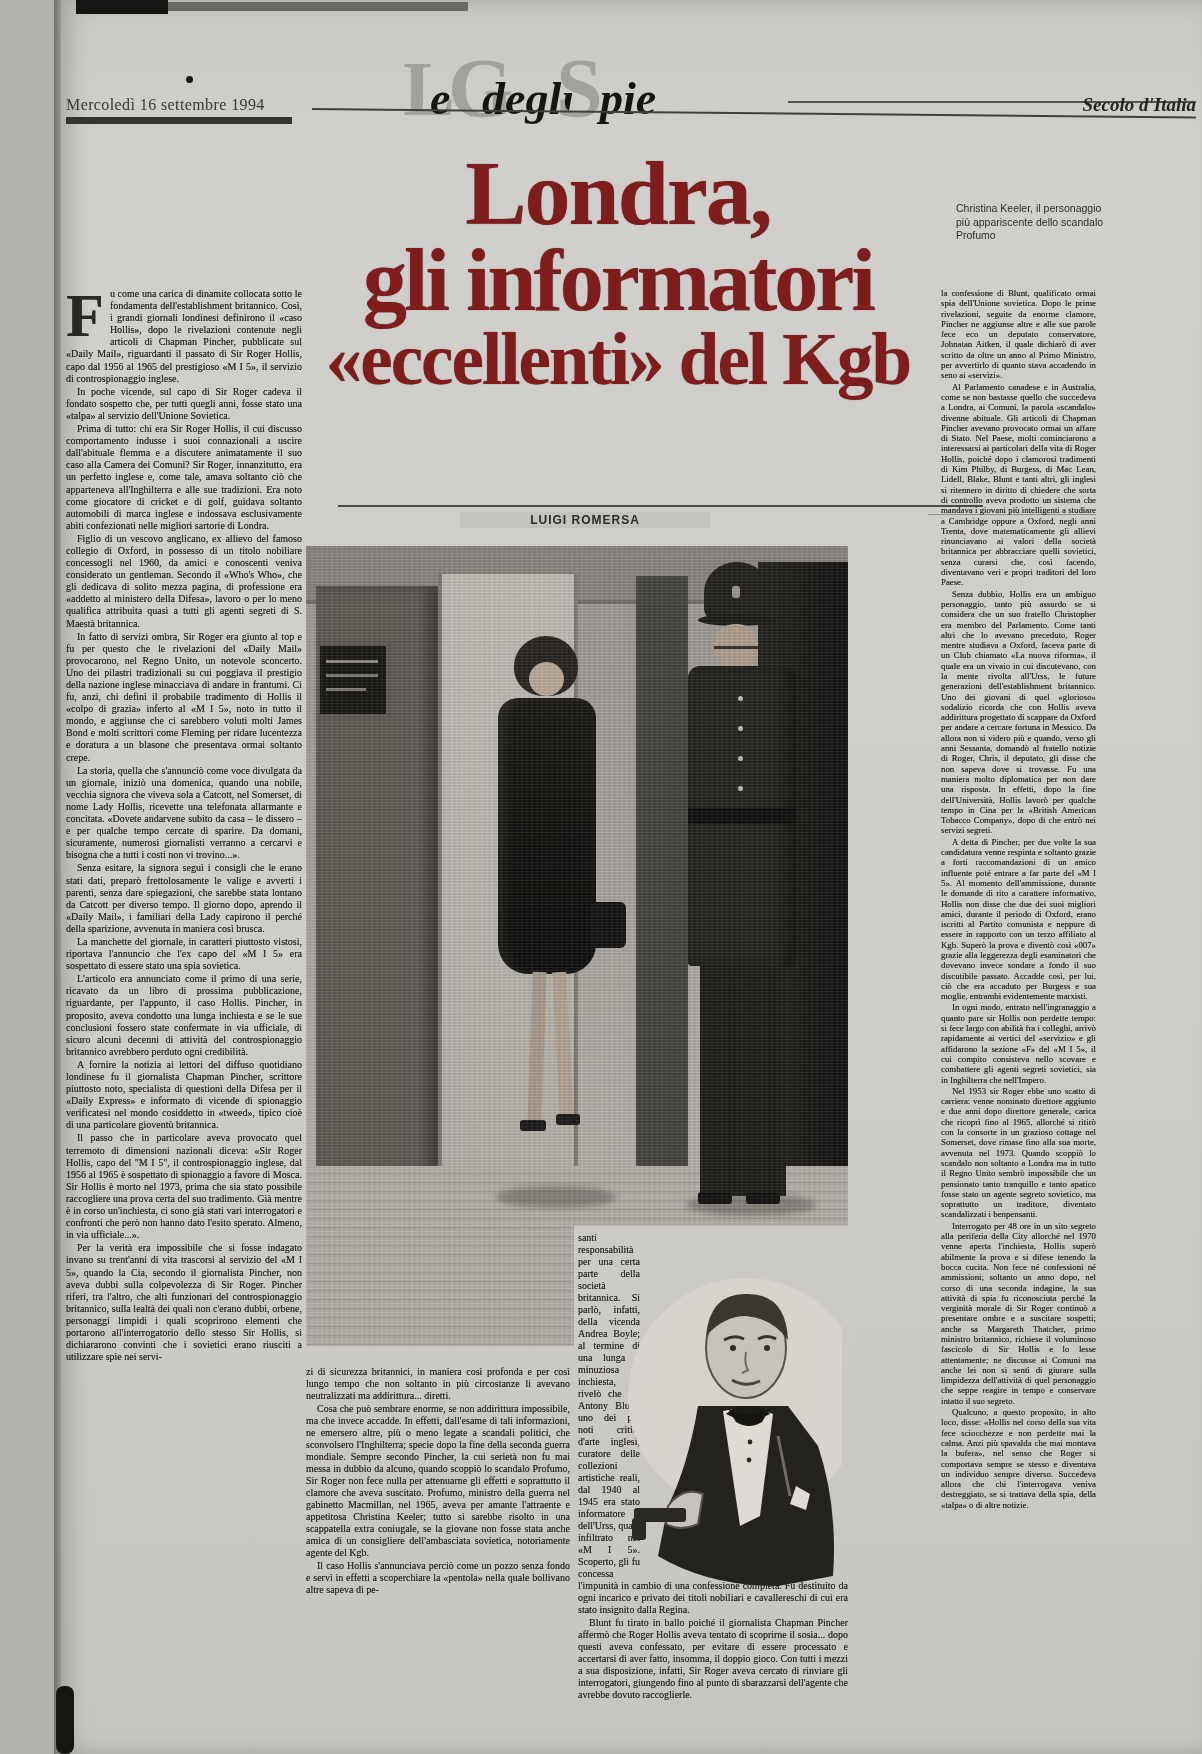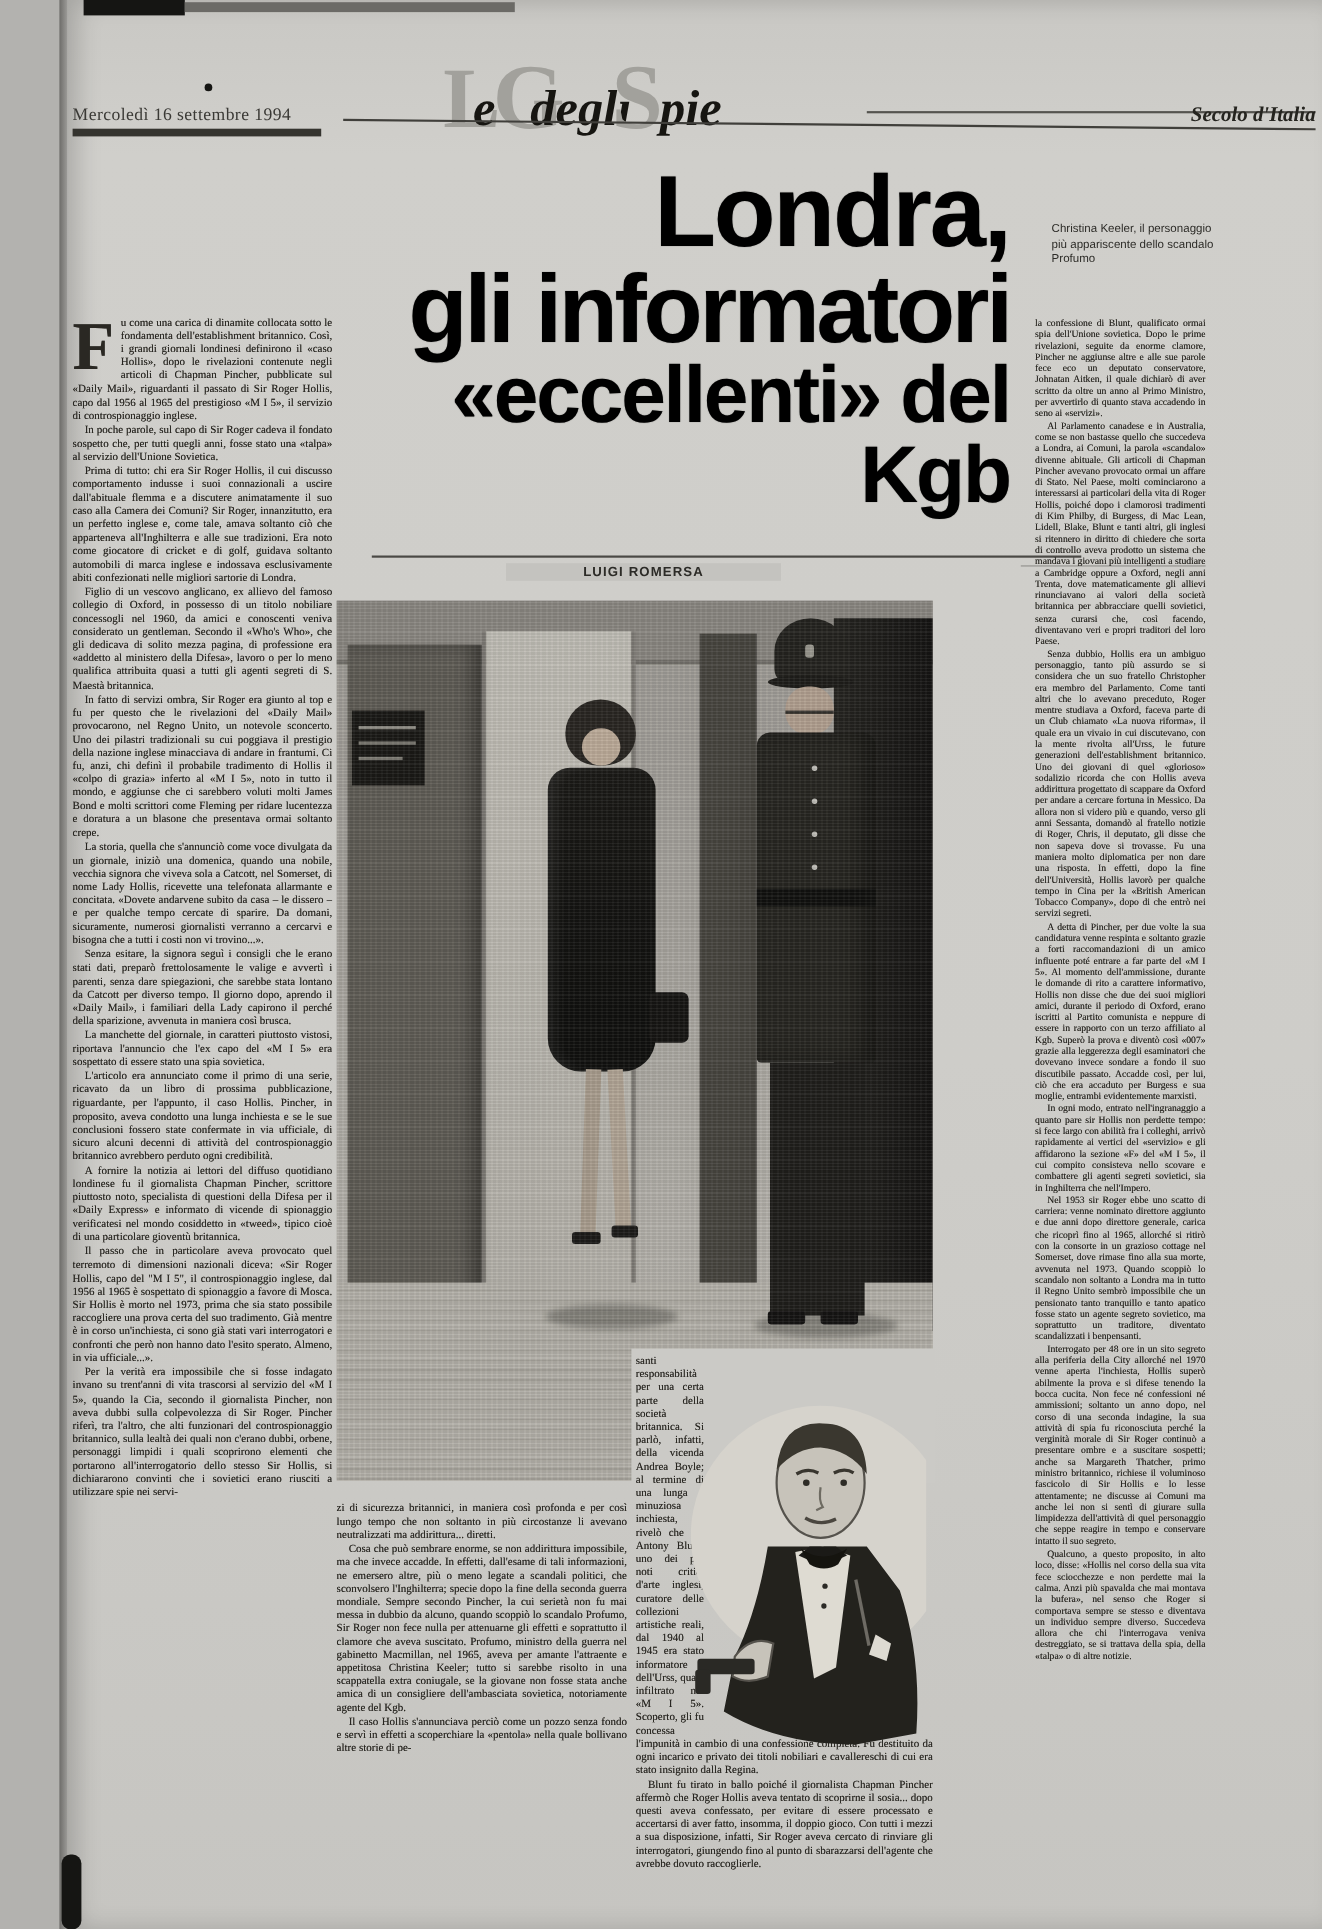--- a/index.html
+++ b/index.html
@@ -18,22 +18,22 @@
   .masthead{position:absolute;left:1020px;top:94px;width:176px;text-align:right;
         font-size:19px;font-weight:bold;font-style:italic;color:#25241f;}
   .mast-rule{position:absolute;left:788px;top:101px;width:408px;height:2px;background:#55544f;}
   .banner{position:absolute;left:0;top:0;}
   .banner .cap{position:absolute;font-weight:bold;color:#a2a19c;font-family:"Liberation Serif",serif;}
   .banner .itw{position:absolute;font-weight:bold;font-style:italic;color:#161511;
         font-size:46px;font-family:"Liberation Serif",serif;}
   .banner-rule{position:absolute;left:312px;top:108px;width:884px;height:2px;background:#403f3b;
         transform:rotate(.55deg);transform-origin:left center;}
   
-  .headline{position:absolute;left:318px;top:148px;width:600px;text-align:right;color:#000000;
-        font-family:Liberation Sans, sans-serif;font-weight:bold;line-height:.98;
+  .headline{position:absolute;left:318px;top:148px;width:600px;text-align:center;color:#7f1d1d;
+        font-family:Liberation Serif, serif;font-weight:bold;line-height:.98;
         text-shadow:0 0 1px rgba(30,30,28,.55);}
   .hl1{font-size:92px;letter-spacing:-2px;}
   .hl2{font-size:88px;letter-spacing:-3px;}
   .hl3{font-size:73px;letter-spacing:-2px;}
   .byline-rule{position:absolute;left:338px;top:505px;width:645px;height:2px;background:#4a4945;}
   .byline{position:absolute;left:460px;top:512px;width:250px;text-align:center;
         font-family:"Liberation Sans",sans-serif;font-weight:bold;font-size:12px;
         letter-spacing:1px;color:#2c2b27;background:#c4c3bf;padding:1px 0;}
   .caption{position:absolute;left:956px;top:202px;width:150px;
         font-family:"Liberation Sans",sans-serif;font-weight:normal;font-size:10.5px;
@@ -134,21 +134,21 @@
   <div style="left:394px;top:420px;width:86px;height:230px;background:#1c1b18;"></div>
   <div style="left:392px;top:646px;width:34px;height:12px;background:#121110;border-radius:3px;"></div>
   <div style="left:440px;top:646px;width:34px;height:12px;background:#121110;border-radius:3px;"></div>
   <div class="grain"></div>
 </div>
 
 <div style="position:absolute;left:574px;top:1226px;width:276px;height:122px;background:#cbcac6;"></div>
 
 <div class="col left-col">
   <p><span class="dropcap">F</span><span>u come una carica di dinamite collocata sotto le fondamenta dell'establishment britannico. Così, i grandi giornali londinesi definirono il «caso Hollis», dopo le rivelazioni contenute negli articoli di Chapman Pincher, pubblicate sul «Daily Mail», riguardanti il passato di Sir Roger Hollis, capo dal 1956 al 1965 del prestigioso «M I 5», il servizio di controspionaggio inglese.</span></p>
-  <p>In poche parole, sul capo di Sir Roger cadeva il fondato sospetto che, per tutti quegli anni, fosse stato una «talpa» al servizio dell'Unione Sovietica.</p>
+  <p>In poche vicende, sul capo di Sir Roger cadeva il fondato sospetto che, per tutti quegli anni, fosse stato una «talpa» al servizio dell'Unione Sovietica.</p>
   <p>Prima di tutto: chi era Sir Roger Hollis, il cui discusso comportamento indusse i suoi connazionali a uscire dall'abituale flemma e a discutere animatamente il suo caso alla Camera dei Comuni? Sir Roger, innanzitutto, era un perfetto inglese e, come tale, amava soltanto ciò che apparteneva all'Inghilterra e alle sue tradizioni. Era noto come giocatore di cricket e di golf, guidava soltanto automobili di marca inglese e indossava esclusivamente abiti confezionati nelle migliori sartorie di Londra.</p>
   <p>Figlio di un vescovo anglicano, ex allievo del famoso collegio di Oxford, in possesso di un titolo nobiliare concessogli nel 1960, da amici e conoscenti veniva considerato un gentleman. Secondo il «Who's Who», che gli dedicava di solito mezza pagina, di professione era «addetto al ministero della Difesa», lavoro o per lo meno qualifica attribuita quasi a tutti gli agenti segreti di S. Maestà britannica.</p>
   <p>In fatto di servizi ombra, Sir Roger era giunto al top e fu per questo che le rivelazioni del «Daily Mail» provocarono, nel Regno Unito, un notevole sconcerto. Uno dei pilastri tradizionali su cui poggiava il prestigio della nazione inglese minacciava di andare in frantumi. Ci fu, anzi, chi definì il probabile tradimento di Hollis il «colpo di grazia» inferto al «M I 5», noto in tutto il mondo, e aggiunse che ci sarebbero voluti molti James Bond e molti scrittori come Fleming per ridare lucentezza e doratura a un blasone che presentava ormai soltanto crepe.</p>
   <p>La storia, quella che s'annunciò come voce divulgata da un giornale, iniziò una domenica, quando una nobile, vecchia signora che viveva sola a Catcott, nel Somerset, di nome Lady Hollis, ricevette una telefonata allarmante e concitata. «Dovete andarvene subito da casa – le dissero – e per qualche tempo cercate di sparire. Da domani, sicuramente, numerosi giornalisti verranno a cercarvi e bisogna che a tutti i costi non vi trovino...».</p>
   <p>Senza esitare, la signora seguì i consigli che le erano stati dati, preparò frettolosamente le valige e avvertì i parenti, senza dare spiegazioni, che sarebbe stata lontano da Catcott per diverso tempo. Il giorno dopo, aprendo il «Daily Mail», i familiari della Lady capirono il perché della sparizione, avvenuta in maniera così brusca.</p>
   <p>La manchette del giornale, in caratteri piuttosto vistosi, riportava l'annuncio che l'ex capo del «M I 5» era sospettato di essere stato una spia sovietica.</p>
   <p>L'articolo era annunciato come il primo di una serie, ricavato da un libro di prossima pubblicazione, riguardante, per l'appunto, il caso Hollis. Pincher, in proposito, aveva condotto una lunga inchiesta e se le sue conclusioni fossero state confermate in via ufficiale, di sicuro alcuni decenni di attività del controspionaggio britannico avrebbero perduto ogni credibilità.</p>
   <p>A fornire la notizia ai lettori del diffuso quotidiano londinese fu il giornalista Chapman Pincher, scrittore piuttosto noto, specialista di questioni della Difesa per il «Daily Express» e informato di vicende di spionaggio verificatesi nel mondo cosiddetto in «tweed», tipico cioè di una particolare gioventù britannica.</p>
   <p>Il passo che in particolare aveva provocato quel terremoto di dimensioni nazionali diceva: «Sir Roger Hollis, capo del "M I 5", il controspionaggio inglese, dal 1956 al 1965 è sospettato di spionaggio a favore di Mosca. Sir Hollis è morto nel 1973, prima che sia stato possibile raccogliere una prova certa del suo tradimento. Già mentre è in corso un'inchiesta, ci sono già stati vari interrogatori e confronti che però non hanno dato l'esito sperato. Almeno, in via ufficiale...».</p>
   <p>Per la verità era impossibile che si fosse indagato invano su trent'anni di vita trascorsi al servizio del «M I 5», quando la Cia, secondo il giornalista Pincher, non aveva dubbi sulla colpevolezza di Sir Roger. Pincher riferì, tra l'altro, che alti funzionari del controspionaggio britannico, sulla lealtà dei quali non c'erano dubbi, orbene, personaggi limpidi i quali scoprirono elementi che portarono all'interrogatorio dello stesso Sir Hollis, si dichiararono convinti che i sovietici erano riusciti a utilizzare spie nei servi-</p>
@@ -161,21 +161,21 @@
   <p>A detta di Pincher, per due volte la sua candidatura venne respinta e soltanto grazie a forti raccomandazioni di un amico influente poté entrare a far parte del «M I 5». Al momento dell'ammissione, durante le domande di rito a carattere informativo, Hollis non disse che due dei suoi migliori amici, durante il periodo di Oxford, erano iscritti al Partito comunista e neppure di essere in rapporto con un terzo affiliato al Kgb. Superò la prova e diventò così «007» grazie alla leggerezza degli esaminatori che dovevano invece sondare a fondo il suo discutibile passato. Accadde così, per lui, ciò che era accaduto per Burgess e sua moglie, entrambi evidentemente marxisti.</p>
   <p>In ogni modo, entrato nell'ingranaggio a quanto pare sir Hollis non perdette tempo: si fece largo con abilità fra i colleghi, arrivò rapidamente ai vertici del «servizio» e gli affidarono la sezione «F» del «M I 5», il cui compito consisteva nello scovare e combattere gli agenti segreti sovietici, sia in Inghilterra che nell'Impero.</p>
   <p>Nel 1953 sir Roger ebbe uno scatto di carriera: venne nominato direttore aggiunto e due anni dopo direttore generale, carica che ricoprì fino al 1965, allorché si ritirò con la consorte in un grazioso cottage nel Somerset, dove rimase fino alla sua morte, avvenuta nel 1973. Quando scoppiò lo scandalo non soltanto a Londra ma in tutto il Regno Unito sembrò impossibile che un pensionato tanto tranquillo e tanto apatico fosse stato un agente segreto sovietico, ma soprattutto un traditore, diventato scandalizzati i benpensanti.</p>
   <p>Interrogato per 48 ore in un sito segreto alla periferia della City allorché nel 1970 venne aperta l'inchiesta, Hollis superò abilmente la prova e si difese tenendo la bocca cucita. Non fece né confessioni né ammissioni; soltanto un anno dopo, nel corso di una seconda indagine, la sua attività di spia fu riconosciuta perché la verginità morale di Sir Roger continuò a presentare ombre e a suscitare sospetti; anche sa Margareth Thatcher, primo ministro britannico, richiese il voluminoso fascicolo di Sir Hollis e lo lesse attentamente; ne discusse ai Comuni ma anche lei non si sentì di giurare sulla limpidezza dell'attività di quel personaggio che seppe reagire in tempo e conservare intatto il suo segreto.</p>
   <p>Qualcuno, a questo proposito, in alto loco, disse: «Hollis nel corso della sua vita fece sciocchezze e non perdette mai la calma. Anzi più spavalda che mai montava la bufera», nel senso che Roger si comportava sempre se stesso e diventava un individuo sempre diverso. Succedeva allora che chi l'interrogava veniva destreggiato, se si trattava della spia, della «talpa» o di altre notizie.</p>
 </div>
 
 <div class="col midleft-col">
   <p>zi di sicurezza britannici, in maniera così profonda e per così lungo tempo che non soltanto in più circostanze li avevano neutralizzati ma addirittura... diretti.</p>
   <p>Cosa che può sembrare enorme, se non addirittura impossibile, ma che invece accadde. In effetti, dall'esame di tali informazioni, ne emersero altre, più o meno legate a scandali politici, che sconvolsero l'Inghilterra; specie dopo la fine della seconda guerra mondiale. Sempre secondo Pincher, la cui serietà non fu mai messa in dubbio da alcuno, quando scoppiò lo scandalo Profumo, Sir Roger non fece nulla per attenuarne gli effetti e soprattutto il clamore che aveva suscitato. Profumo, ministro della guerra nel gabinetto Macmillan, nel 1965, aveva per amante l'attraente e appetitosa Christina Keeler; tutto si sarebbe risolto in una scappatella extra coniugale, se la giovane non fosse stata anche amica di un consigliere dell'ambasciata sovietica, notoriamente agente del Kgb.</p>
-  <p>Il caso Hollis s'annunciava perciò come un pozzo senza fondo e servì in effetti a scoperchiare la «pentola» nella quale bollivano altre storie di pe-</p>
+  <p>Il caso Hollis s'annunciava perciò come un pozzo senza fondo e servì in effetti a scoperchiare la «pentola» nella quale bollivano altre sapeva di pe-</p>
 </div>
 
 <div class="col midright-col">
   <div style="float:right;width:200px;height:320px;margin:22px 0 4px 8px;"></div>
   <p>santi responsabilità per una certa parte della società britannica. Si parlò, infatti, della vicenda Andrea Boyle; al termine di una lunga e minuziosa inchiesta, rivelò che Sir Antony Blunt, uno dei più noti critici d'arte inglesi, curatore delle collezioni artistiche reali, dal 1940 al 1945 era stato informatore dell'Urss, quale infiltrato nel «M I 5». Scoperto, gli fu concessa l'impunità in cambio di una confessione completa. Fu destituito da ogni incarico e privato dei titoli nobiliari e cavallereschi di cui era stato insignito dalla Regina.</p>
   <p>Blunt fu tirato in ballo poiché il giornalista Chapman Pincher affermò che Roger Hollis aveva tentato di scoprirne il sosia... dopo questi aveva confessato, per evitare di essere processato e accertarsi di aver fatto, insomma, il doppio gioco. Con tutti i mezzi a sua disposizione, infatti, Sir Roger aveva cercato di rinviare gli interrogatori, giungendo fino al punto di sbarazzarsi dell'agente che avrebbe dovuto raccoglierle.</p>
 </div>
 
 <div class="illus">
   <svg width="214" height="336" viewBox="0 0 214 336">

